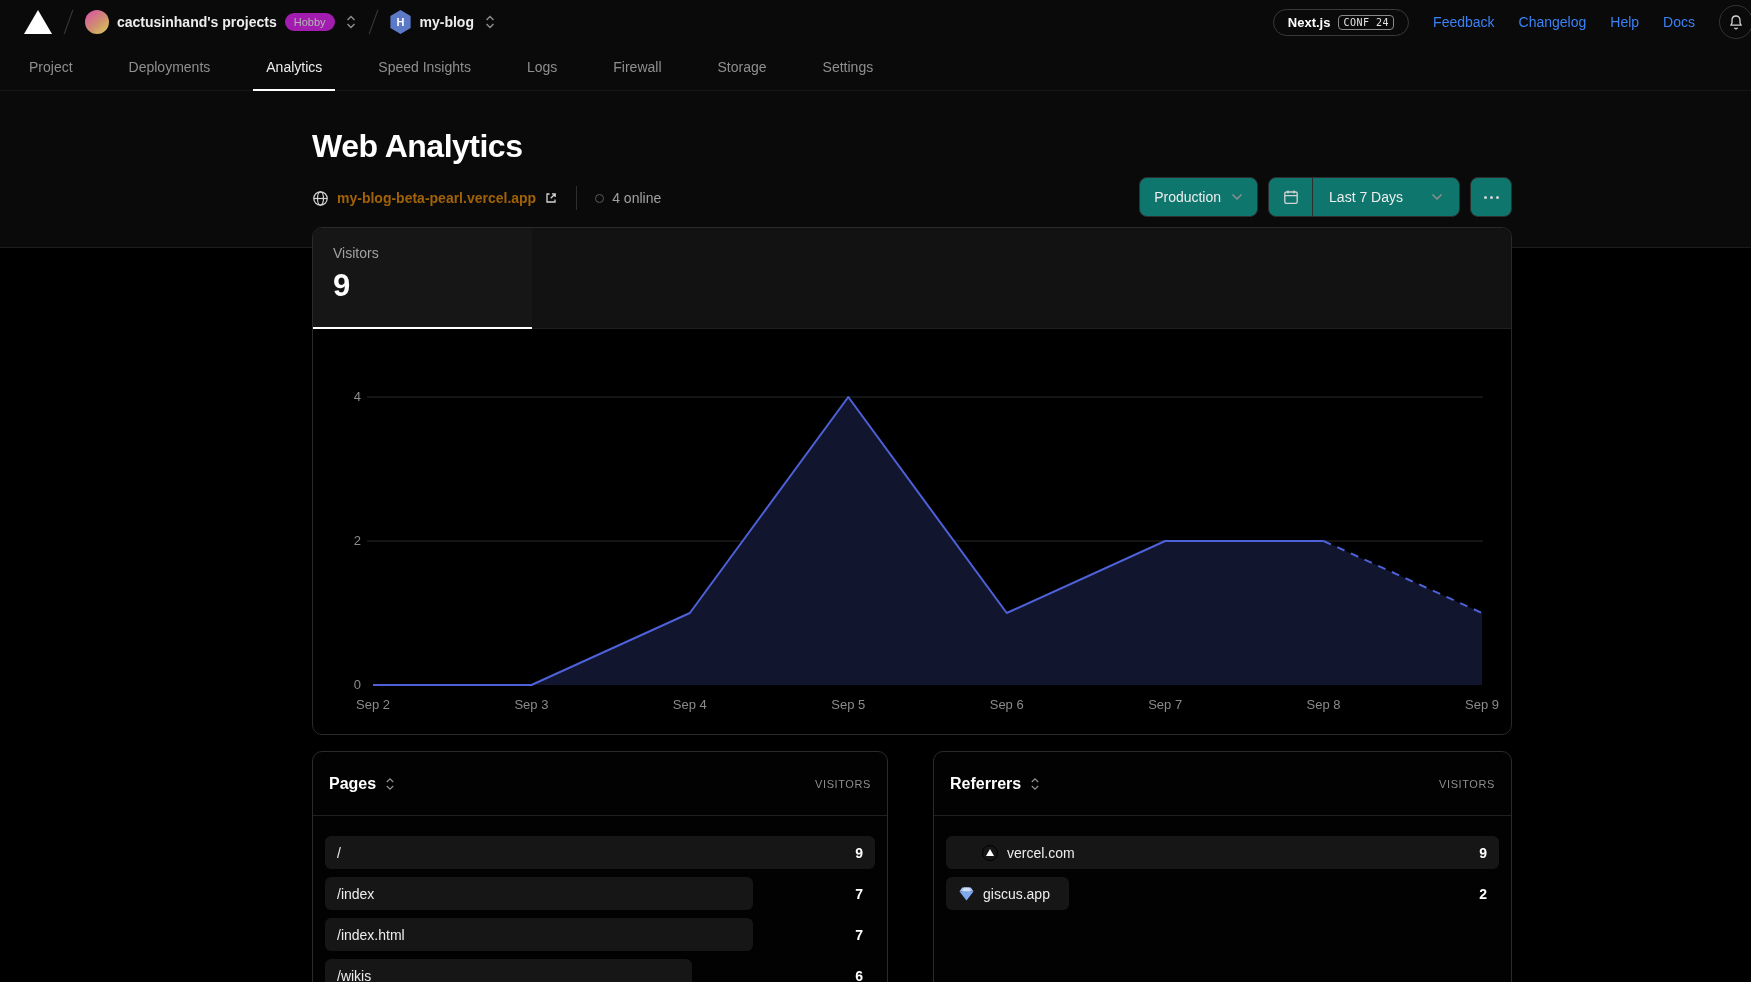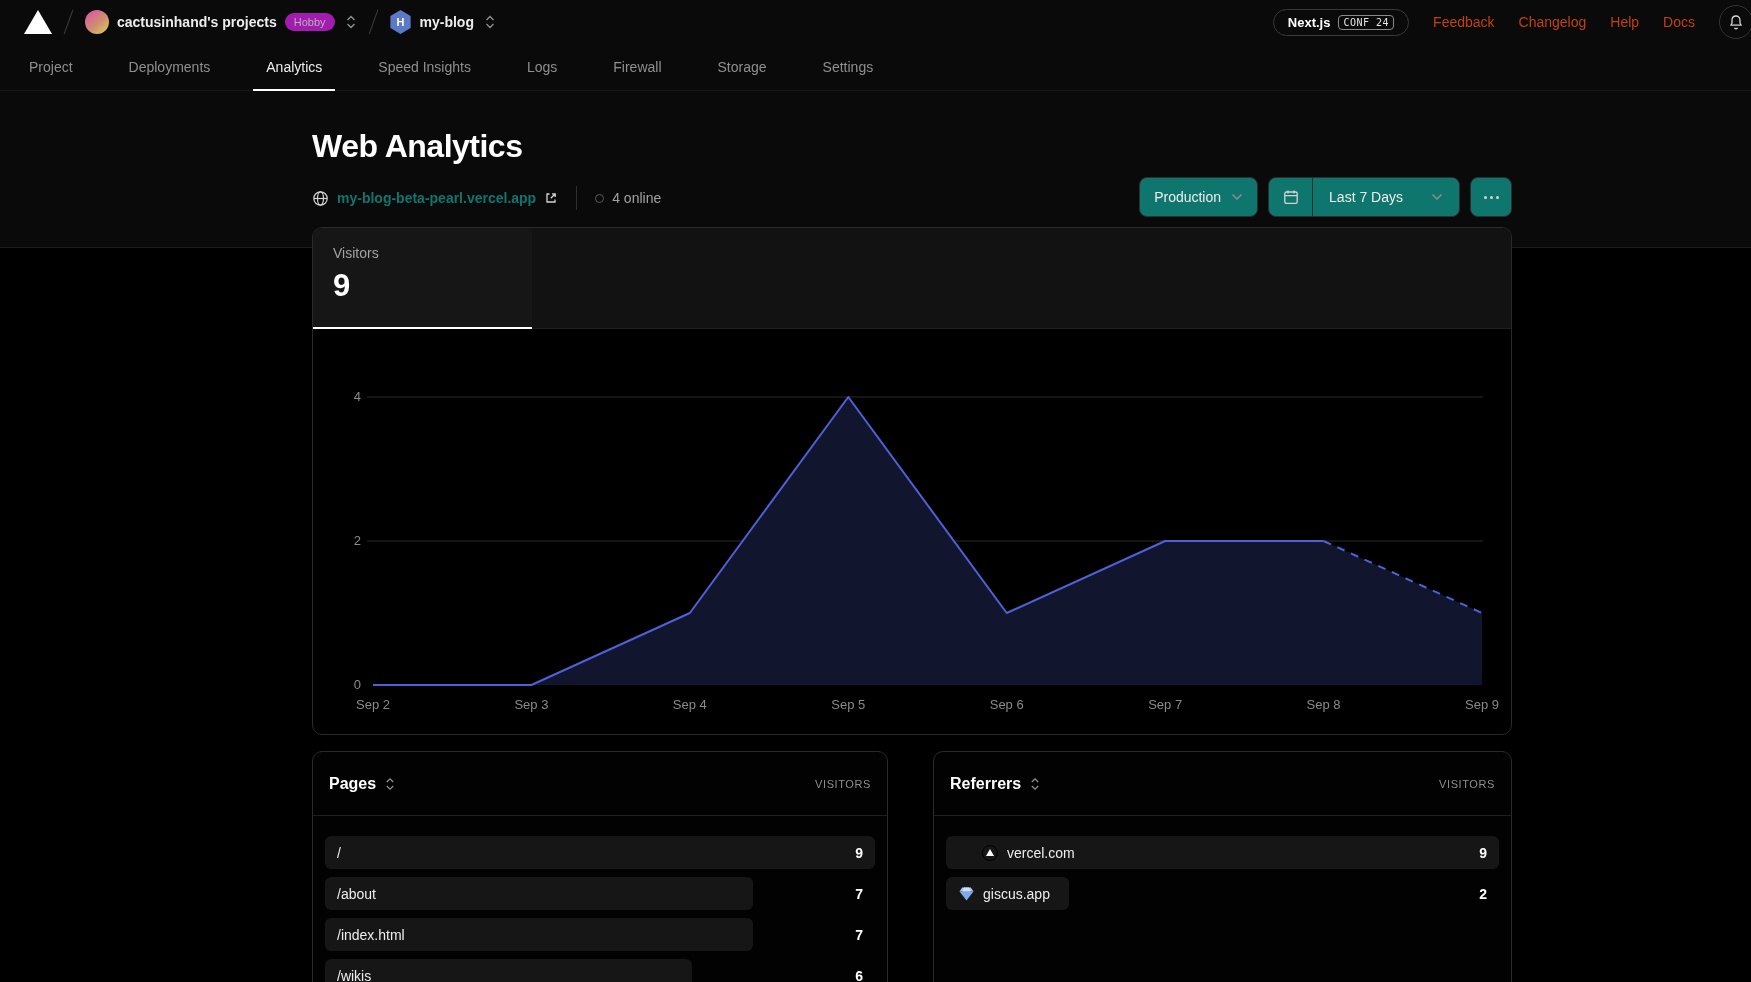--- a/index.html
+++ b/index.html
@@ -17,33 +17,33 @@
   .crumb { display:flex; align-items:center; gap:8px; }
   .avatar { width:24px; height:24px; border-radius:50%; background:linear-gradient(140deg,#d85f9c 15%,#cf8f6f 55%,#d9c25f 90%); }
   .crumb-name { font-size:14px; font-weight:700; color:#ededed; white-space:nowrap; }
   .badge-pill { font-size:11px; color:#b4b4b4; background:#a21caf; border-radius:10px; padding:3px 9px; font-weight:400; }
   .selector { display:flex; flex-direction:column; align-items:center; margin-left:2px; cursor:pointer; }
   .hex { width:22px; height:24px; background:#5b79c7; clip-path:polygon(50% 0,96% 25%,96% 75%,50% 100%,4% 75%,4% 25%); display:flex; align-items:center; justify-content:center; font-size:11px; font-weight:700; color:#fff; }
   .hdr-right { margin-left:auto; display:flex; align-items:center; gap:24px; margin-right:-26px; }
   .nextjs-pill { display:flex; align-items:center; gap:8px; border:1px solid #3a3a3a; border-radius:17px; padding:5px 14px; cursor:pointer; }
   .nextjs-pill .nx { font-size:13px; font-weight:700; color:#fff; }
   .conf-key { font-family:"DejaVu Sans Mono", monospace; font-size:10px; color:#e5e5e5; border:1px solid #8a8a8a; border-radius:4px; padding:1px 4px; letter-spacing:0.5px; }
-  .hdr-link { font-size:14px; color:#c2410c; cursor:pointer; white-space:nowrap; }
+  .hdr-link { font-size:14px; color:#3b82f6; cursor:pointer; white-space:nowrap; }
   .bell-btn { width:34px; height:34px; border:1px solid #333; border-radius:50%; display:flex; align-items:center; justify-content:center; flex:none; cursor:pointer; }
 
   
   .nav { position:absolute; top:44px; left:0; right:0; height:47px; display:flex; padding:0 16px; border-bottom:1px solid #161616;gap:30px; }
   .nav-item { display:flex; align-items:center; padding:0 13px; font-size:14px; color:#8f8f8f; cursor:pointer; border-bottom:2px solid transparent; margin-bottom:-1px; }
   .nav-item.active { color:#ededed; border-bottom-color:#fff; }
 
   
   .page-title { position:absolute; left:312px; top:128px; font-size:32px; font-weight:700; letter-spacing:-0.5px; color:#fff; }
   .domain-row { position:absolute; left:312px; top:184px; height:28px; display:flex; align-items:center; gap:8px; }
   .domain-link { display:flex; align-items:center; gap:8px; cursor:pointer; }
-  .domain-text { font-size:14px; font-weight:700; color:#0f766e; }
+  .domain-text { font-size:14px; font-weight:700; color:#a16207; }
   .vdiv { width:1px; height:24px; background:#2e2e2e; margin:0 10px; }
   .online { display:flex; align-items:center; gap:8px; color:#a1a1a1; font-size:14px; }
   .online-dot { width:9px; height:9px; border-radius:50%; border:1.5px solid #5a5a5a; }
 
   
   .toolbar { position:absolute; top:177px; right:239px; display:flex; align-items:center; gap:10px; }
   .tb-btn { height:40px; display:flex; align-items:center; background:#0f766e; border:1px solid #2e2e2e; border-radius:8px; color:#ededed; font-size:14px; cursor:pointer; }
   .tb-btn.env { padding:0 14px; gap:10px; }
   .tb-btn.date { padding:0; }
   .date-icon-cell { width:44px; height:100%; display:flex; align-items:center; justify-content:center; border-right:1px solid #2e2e2e; }
@@ -231,21 +231,21 @@
     </div>
     <div class="rows">
       <div class="row">
         <div class="row-bar" style="width: 100%;">
             <span class="row-label">/</span>
           </div>
         <span class="row-val">9</span>
       </div>
       <div class="row">
         <div class="row-bar" style="width: 77.7778%;">
-            <span class="row-label">/about</span>
+            <span class="row-label">/index</span>
           </div>
         <span class="row-val">7</span>
       </div>
       <div class="row">
         <div class="row-bar" style="width: 77.7778%;">
             <span class="row-label">/index.html</span>
           </div>
         <span class="row-val">7</span>
       </div>
       <div class="row">

